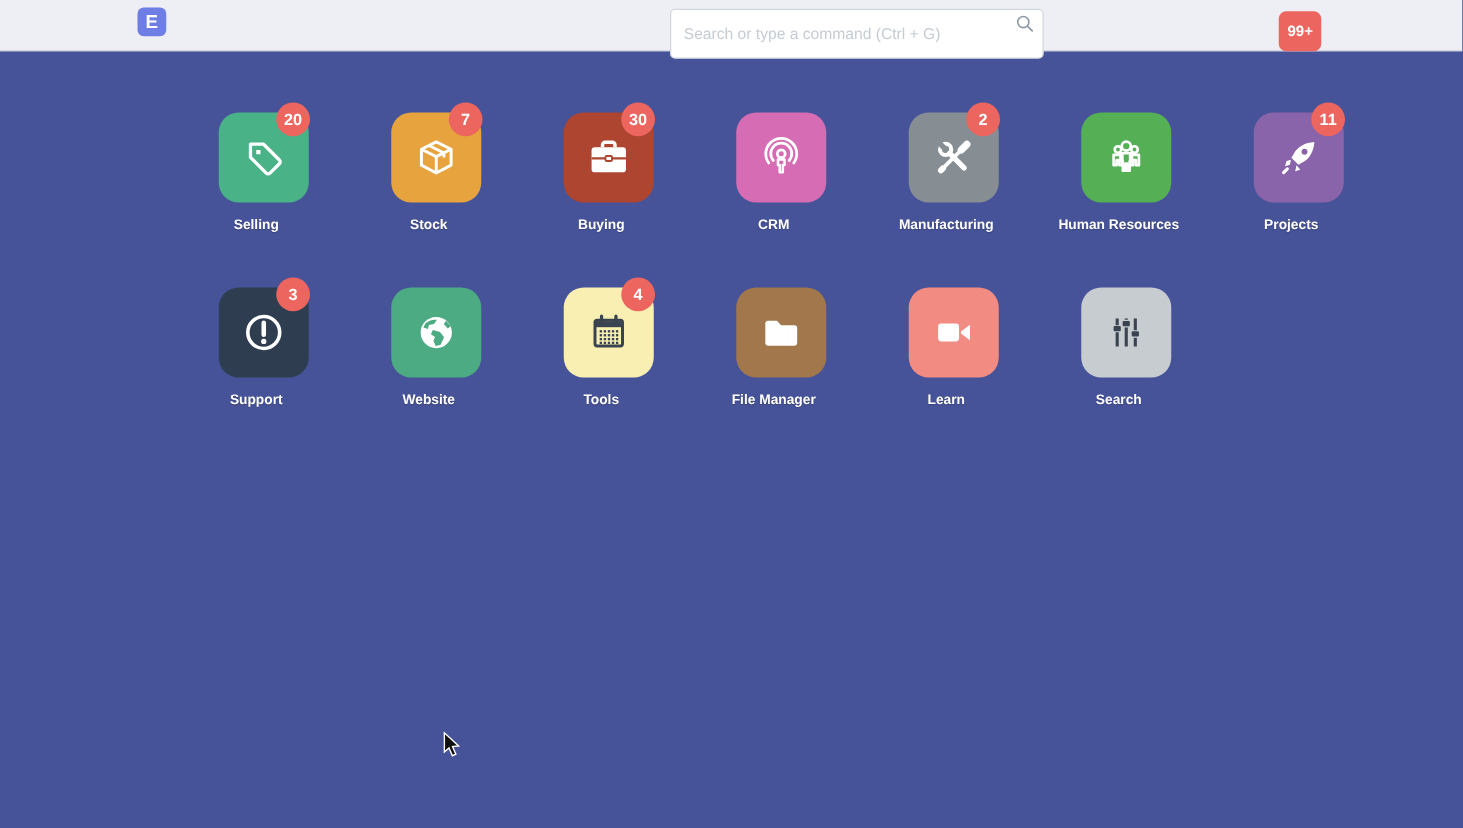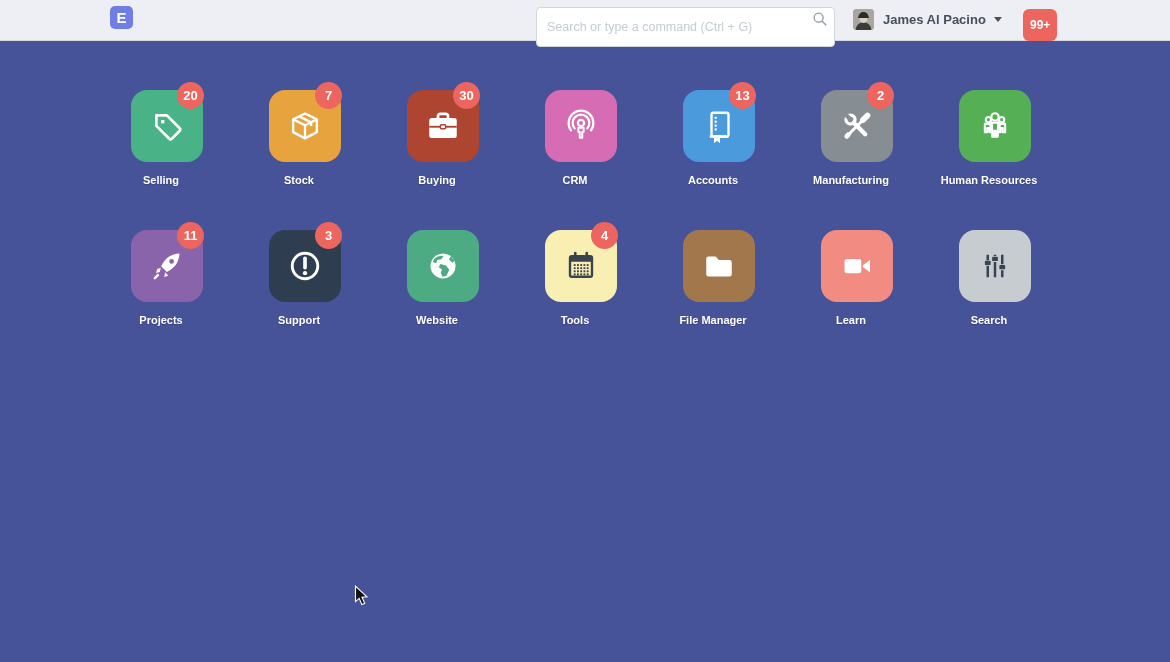--- a/index.html
+++ b/index.html
@@ -44,21 +44,21 @@
     font-size:12px;font-weight:700;display:flex;align-items:center;justify-content:center;
     cursor:pointer;
   }
 
   
   .desktop{position:relative;width:100%;height:622px;}
   .app-grid{
     position:absolute;left:131px;top:49px;
     display:grid;grid-template-columns:repeat(7,72px);column-gap:66px;row-gap:68px;
   }
-  .app-item{position:relative;width:60px;height:72px;cursor:pointer;}
+  .app-item{position:relative;width:60px;height:72px;cursor:pointer;margin-left:44px;}
   .tile{
     width:72px;height:72px;border-radius:16px;
     display:flex;align-items:center;justify-content:center;
   }
   .tile svg{width:40px;height:40px;display:block;}
   .app-badge{
     position:absolute;top:-8px;right:-13px;min-width:27px;height:27px;box-sizing:border-box;
     padding:0 5px;border-radius:14px;background:var(--badge,#ec655f);color:#fff;
     font-size:13px;font-weight:700;display:flex;align-items:center;justify-content:center;
   }
@@ -80,32 +80,20 @@
     <div class="search-wrap">
       <input placeholder="Search or type a command (Ctrl + G)" style="">
       <span class="search-icon">
         <svg viewBox="0 0 20 20">
             <circle cx="8.3" cy="8.3" r="5.6" fill="none" stroke="#8d99a6" stroke-width="1.6"></circle>
             <path d="M12.7 12.7 L17.2 17.2" stroke="#8d99a6" stroke-width="1.7" stroke-linecap="round"></path>
           </svg>
       </span>
     </div>
 
-    <div class="user">
-      <span class="avatar">
-        <svg viewBox="0 0 24 24">
-            <rect width="24" height="24" fill="#a9a6a0"></rect>
-            <path d="M3 24 a9 9 0 0 1 18 0 z" fill="#3c3b39"></path>
-            <circle cx="12" cy="11.5" r="4.4" fill="#d8d0c3"></circle>
-            <path d="M6.2 9.2 a5.8 5.8 0 0 1 11.6 0 l0.8 1 H5.4 z" fill="#2b2a28"></path>
-          </svg>
-      </span>
-      <span class="user-name">James Al Pacino</span>
-      <span class="caret"></span>
-    </div>
 
     <div class="nbadge">99+</div>
   </header>
 
   <main class="desktop">
     <div class="app-grid" id="app-grid">
         <div class="app-item">
           <div class="tile" style="background: rgb(74, 178, 135); --tile: #4ab287; --glyph: #ffffff;">
             <svg viewBox="0 0 32 32">
               <path d="M7.5 7.5 h8.4 L26 17.6 a1.7 1.7 0 0 1 0 2.4 l-6 6 a1.7 1.7 0 0 1 -2.4 0 L7.5 15.9 Z" fill="none" stroke="#fff" stroke-width="2.1" stroke-linejoin="round"></path>
@@ -142,35 +130,20 @@
         <div class="app-item">
           <div class="tile" style="background: rgb(214, 108, 179); --tile: #d66cb3; --glyph: #ffffff;">
             <svg viewBox="0 0 32 32" fill="none" stroke="#fff" stroke-width="1.8" stroke-linecap="round">
               <path d="M8 19.5 A9.9 9.9 0 1 1 24 19.5"></path>
               <path d="M10.9 17.9 A6.7 6.7 0 1 1 21.1 17.9"></path>
               <circle cx="16" cy="13.6" r="2.5"></circle>
               <path d="M13.9 17.3 h4.2 v3.5 h-1.1 v4.6 h-2 v-4.6 h-1.1 z" stroke-width="1.6" stroke-linejoin="round"></path>
             </svg>
           </div>
           <div class="app-label">CRM</div>
-        </div>
-        <div class="app-item">
-          <div class="tile" style="background: rgb(75, 155, 220); --tile: #4b9bdc; --glyph: #ffffff;">
-            <svg viewBox="0 0 32 32">
-              <rect x="10" y="5.4" width="13.6" height="19" rx="1.8" fill="none" stroke="#fff" stroke-width="1.9"></rect>
-              <path d="M8.6 24.4 H23.6" stroke="#fff" stroke-width="2"></path>
-              <rect x="12.5" y="8.6" width="1.7" height="1.7" fill="#fff"></rect>
-              <rect x="12.5" y="11.7" width="1.7" height="1.7" fill="#fff"></rect>
-              <rect x="12.5" y="14.8" width="1.7" height="1.7" fill="#fff"></rect>
-              <rect x="12.5" y="17.9" width="1.7" height="1.7" fill="#fff"></rect>
-              <path d="M12 25.3 v4.4 l2.4 -2 2.4 2 v-4.4 z" fill="#fff"></path>
-            </svg>
-          </div>
-          <div class="app-badge">13</div>
-          <div class="app-label">Accounts</div>
         </div>
         <div class="app-item">
           <div class="tile" style="background: rgb(134, 142, 148); --tile: #868e94; --glyph: #ffffff;">
             <svg viewBox="0 0 32 32" fill="none" stroke-linecap="round">
               <path d="M24.4 7.6 L20.8 11.2" stroke="#fff" stroke-width="4.6"></path>
               <path d="M20.8 11.2 L10.6 21.4" stroke="#fff" stroke-width="2.4"></path>
               <path d="M9.2 22.8 L7.8 24.2" stroke="#fff" stroke-width="3.8"></path>
               <circle cx="10.8" cy="10.8" r="3.6" stroke="#fff" stroke-width="2.6"></circle>
               <path d="M6.4 6.4 L10.8 10.8" stroke="var(--tile)" stroke-width="3.4"></path>
               <path d="M13.4 13.4 L22.6 22.6" stroke="#fff" stroke-width="3.4"></path>

